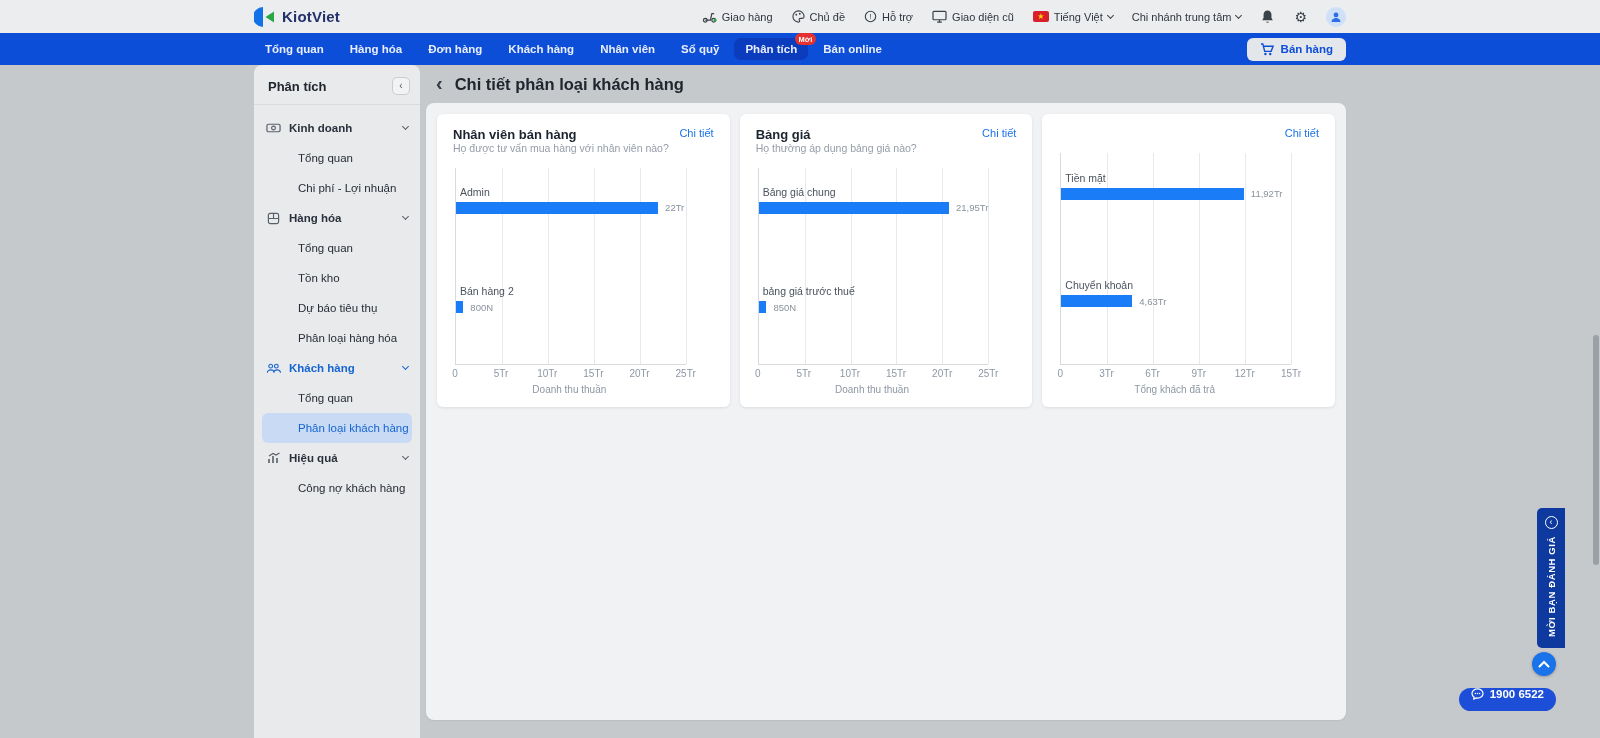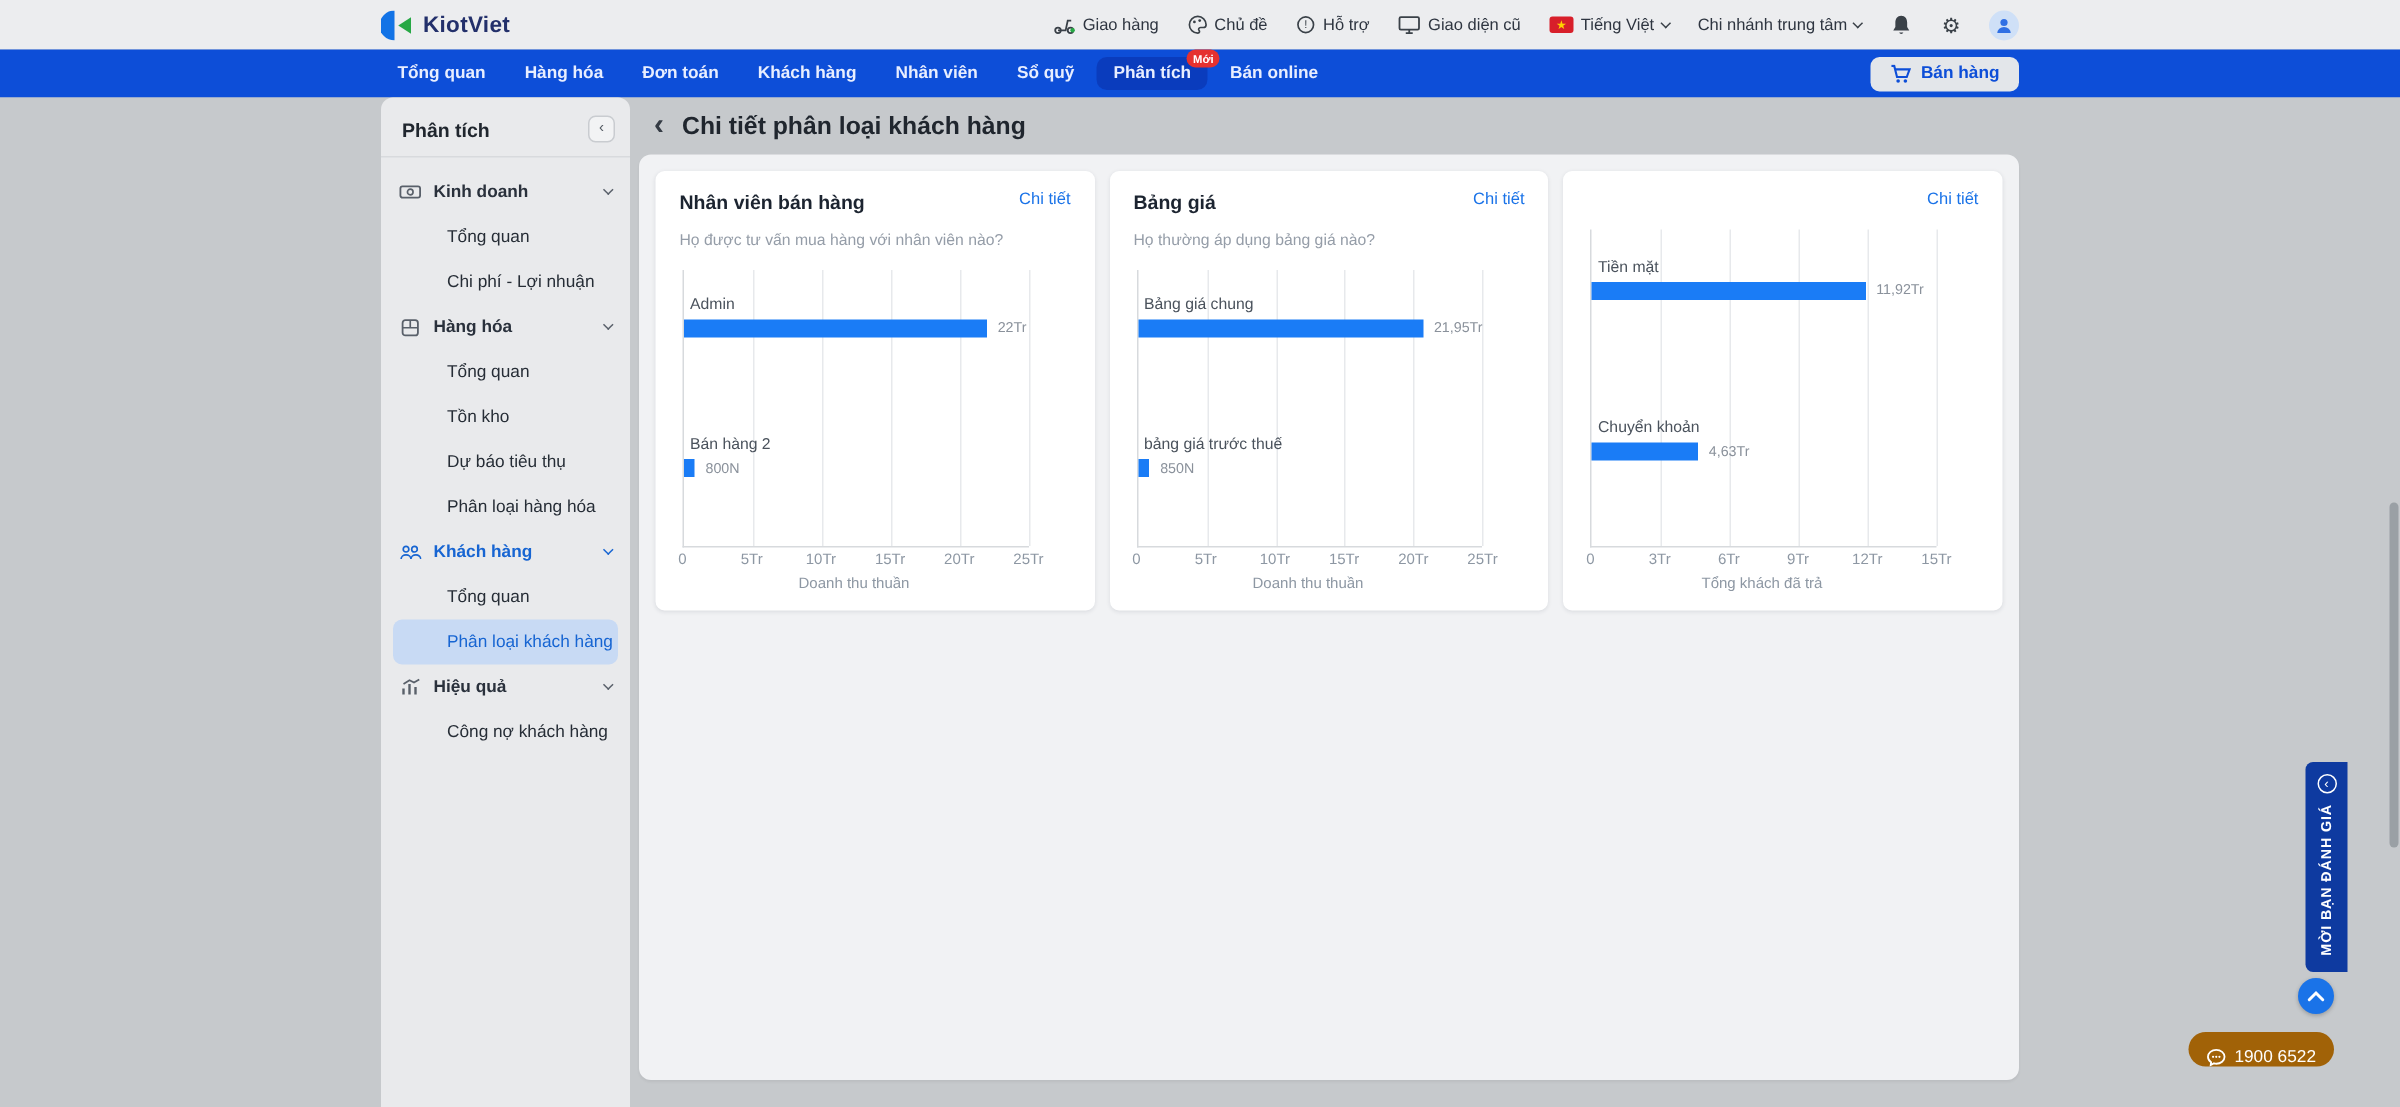--- a/index.html
+++ b/index.html
@@ -52,42 +52,42 @@
   .content { flex:1; display:flex; flex-direction:column; min-width:0; }
   .titlebar { height:38px; display:flex; align-items:center; gap:12px; padding-left:10px; }
   .back { font-size:20px; color:#343b44; line-height:1; cursor:pointer; font-weight:bold; margin-top:-3px; }
   .page-title { font-size:16.5px; font-weight:bold; color:#20262e; }
   .container { flex:1; background:#f1f2f4; border-radius:8px; padding:11px; margin-bottom:18px; display:grid; grid-template-columns:1fr 1fr 1fr; grid-auto-rows:1fr; gap:10px; box-shadow:0 1px 2px rgba(0,0,0,.06); }
 
   
   .card { background:#fff; border-radius:6px; box-shadow:0 1px 3px rgba(25,39,57,.1); padding:13px 16px 8px 16px; display:flex; flex-direction:column; }
   .card-head { display:flex; align-items:flex-start; }
   .card-title { font-size:13px; font-weight:bold; color:#1c2430; }
-  .card-sub { font-size:10.5px; color:#959da8; margin-top:12px; }
+  .card-sub { font-size:10.5px; color:#959da8; margin-top:0; }
   .detail-link { margin-left:auto; font-size:11px; color:#1a73e8; cursor:pointer; text-decoration:none; }
   .plot-wrap { margin-top:14px; flex:1; display:flex; flex-direction:column; }
   .plot { position:relative; flex:1; border-left:1px solid #d7dadd; border-bottom:1px solid #d7dadd; margin-right:28px; margin-left:2px; }
   .grid { position:absolute; top:0; bottom:0; width:1px; background:#e7e9ec; }
   .g1{left:20%} .g2{left:40%} .g3{left:60%} .g4{left:80%} .g5{left:100%}
   .bargroup { position:absolute; left:0; right:0; }
   .bg1 { top:9%; } .bg2 { top:60%; }
   .cat { font-size:10.5px; color:#4a525c; margin:0 0 4px 4px; }
   .barrow { display:flex; align-items:center; }
   .bar { height:12px; background:#1a7cf6; }
   .val { font-size:9.5px; color:#8a919b; margin-left:7px; white-space:nowrap; }
   .ticks { position:relative; height:15px; margin-right:28px; margin-left:2px; margin-top:3px; }
   .ticks span { position:absolute; transform:translateX(-50%); font-size:10px; color:#8d97a3; }
   .axis-title { text-align:center; font-size:10px; color:#8d97a3; padding:1px 28px 4px 0; }
 
   
   .rating-tab { position:absolute; right:35px; top:508px; width:28px; height:140px; background:#0e3aa0; border-radius:5px 0 0 5px; display:flex; flex-direction:column; align-items:center; padding-top:8px; cursor:pointer; }
   .rating-ico { width:13px; height:13px; border:1px solid #fff; border-radius:50%; color:#fff; font-size:9px; line-height:11px; text-align:center; flex:none; }
   .rating-text { margin-top:7px; writing-mode:vertical-rl; transform:rotate(180deg); color:#fff; font-size:9.5px; font-weight:bold; letter-spacing:.6px; white-space:nowrap; }
   .scrolltop { position:absolute; right:44px; top:652px; width:24px; height:24px; border-radius:50%; background:#1a73e8; border:none; cursor:pointer; display:flex; align-items:center; justify-content:center; box-shadow:0 1px 3px rgba(0,0,0,.25); }
-  .hotline { position:absolute; right:44px; top:688px; height:23px; background:#a16207; border:none; border-radius:12px; color:#fff; font-size:11.5px; font-weight:normal; display:flex; align-items:flex-end; gap:6px; padding:0 12px; cursor:pointer; }
+  .hotline { position:absolute; right:44px; top:688px; height:23px; background:#1d4ed8; border:none; border-radius:12px; color:#fff; font-size:11.5px; font-weight:bold; display:flex; align-items:flex-start; gap:6px; padding:0 12px; cursor:pointer; }
   .scroll-thumb { position:absolute; right:1px; top:335px; width:6px; height:230px; background:#9aa0a5; border-radius:3px; cursor:pointer; }
 
   .root { position:relative; height:526px; }
 </style>
 </head>
 <body>
 
 <div class="root">
 
   <header class="topbar">
@@ -159,21 +159,21 @@
         </button>
       </nav>
     </div>
   </header>
 
   <nav class="navbar">
     <div class="shell">
       <div class="nav-tabs">
         <span class="nav-tab">Tổng quan</span>
         <span class="nav-tab">Hàng hóa</span>
-        <span class="nav-tab">Đơn toán</span>
+        <span class="nav-tab">Đơn hàng</span>
         <span class="nav-tab">Khách hàng</span>
         <span class="nav-tab">Nhân viên</span>
         <span class="nav-tab">Sổ quỹ</span>
         <span class="nav-tab active">
           <span>Phân tích</span>
           <span class="nav-badge">Mới</span>
         </span>
         <span class="nav-tab">Bán online</span>
       </div>
       <button class="sell-btn">

